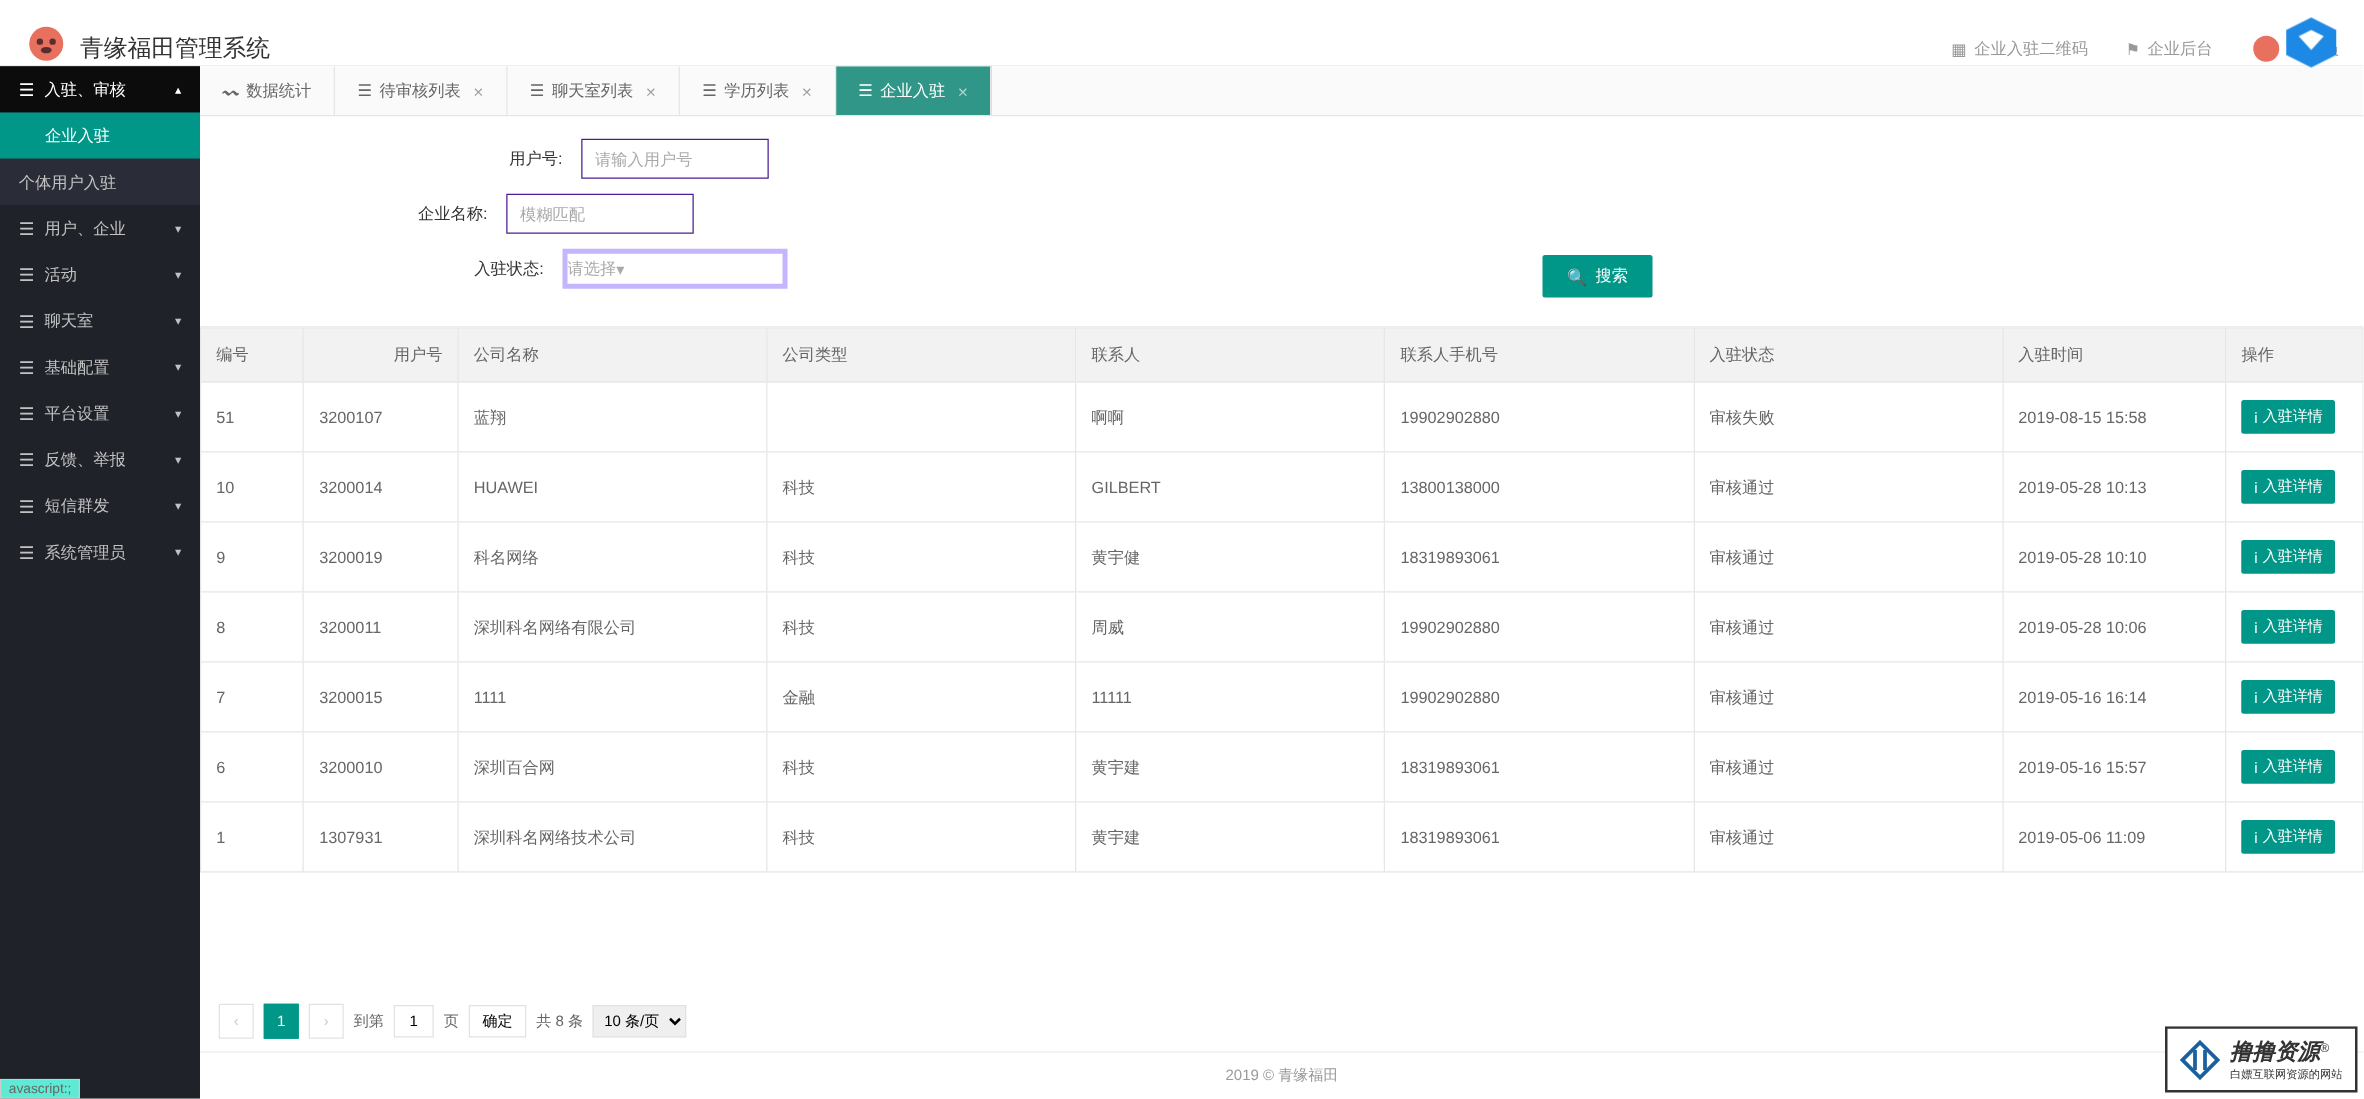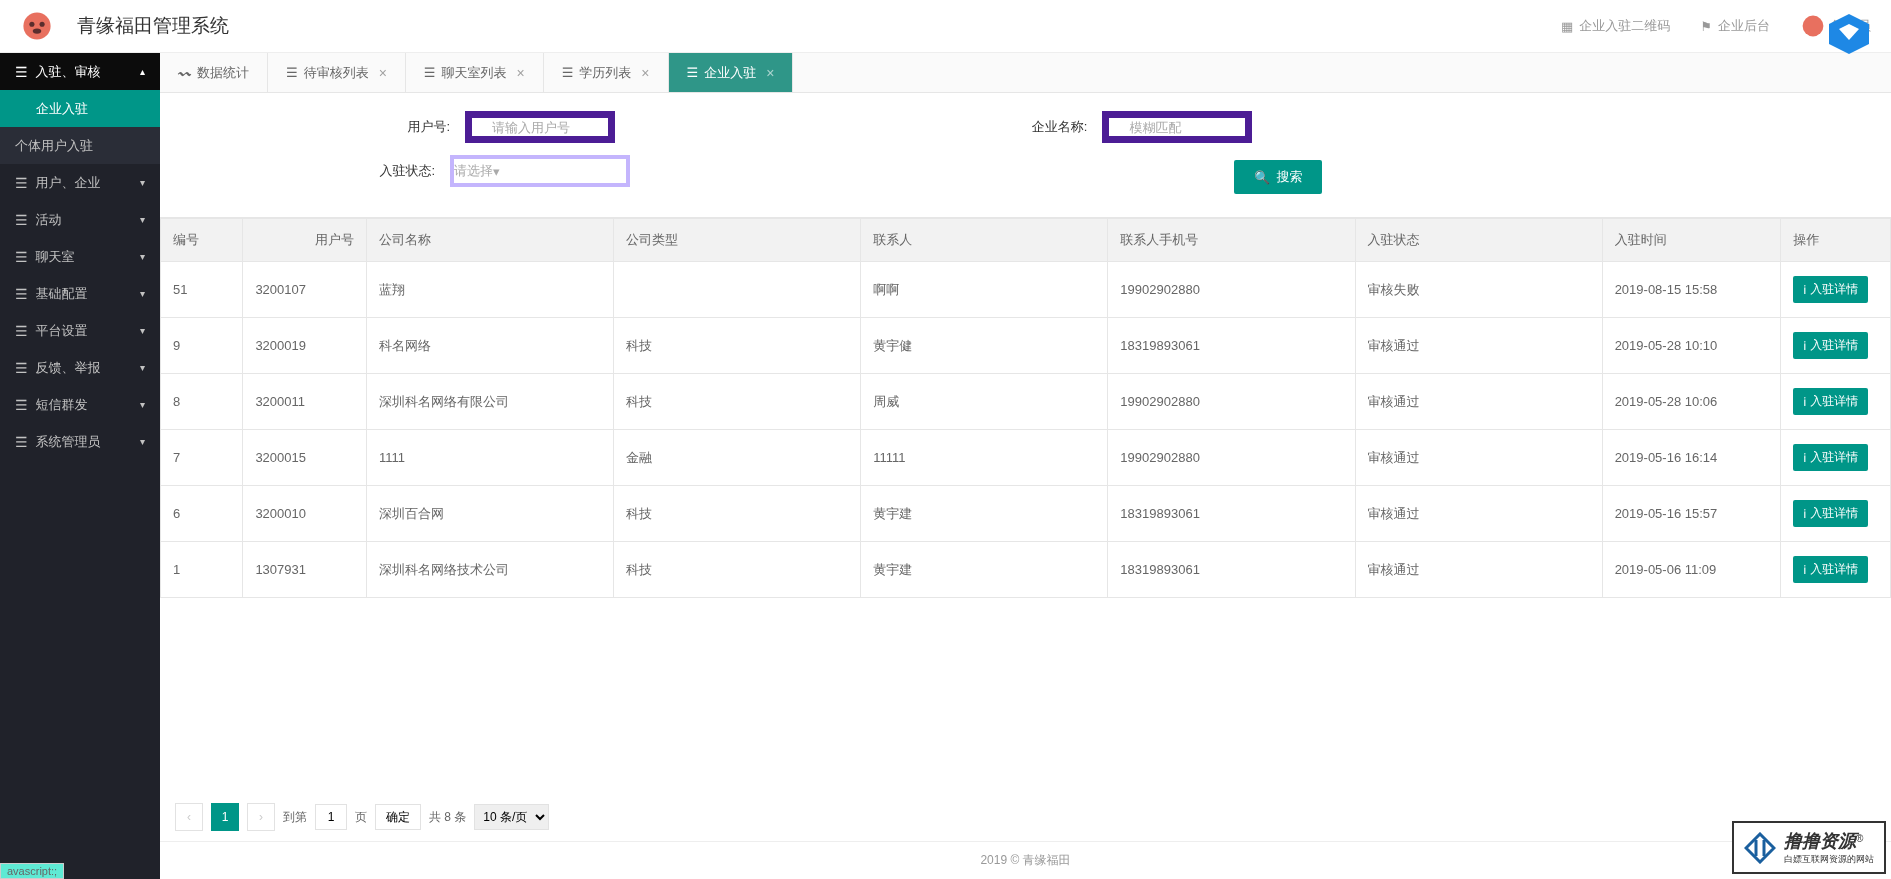--- a/index.html
+++ b/index.html
@@ -1,19 +1,19 @@
 <!DOCTYPE html>
 <html><head>
 <meta charset="utf-8">
 <style>
 * { margin: 0; padding: 0; box-sizing: border-box; }
 body { font-family: "Microsoft YaHei", Arial, sans-serif; font-size: 13px; color: #333; background: #fff; }
 
 
-.header { height: 53px; display: flex; align-items: center; border-bottom: 1px solid #eee; padding: 0 20px; gap: 13px; }
+.header { height: 53px; display: flex; align-items: flex-end; border-bottom: 1px solid #eee; padding: 0 20px; }
 .header-logo { width: 34px; height: 34px; margin-right: 10px; }
 .header-title { font-size: 19px; color: #333; flex: 1; }
 .header-right { display: flex; align-items: center; gap: 30px; color: #999; font-size: 13px; }
 .header-right-item { display: flex; align-items: center; gap: 6px; cursor: pointer; }
 .header-avatar { width: 26px; height: 26px; }
 .header-badge { position: absolute; top: 10px; right: 15px; width: 48px; height: 48px; }
 
 
 .layout { display: flex; height: calc(100vh - 53px); }
 
@@ -33,21 +33,21 @@
 .tab.active { background: #2F9688; color: #fff; }
 .tab .tab-close { font-size: 14px; opacity: 0.6; margin-left: 4px; }
 .tab.active .tab-close { color: #fff; }
 .tab .tab-icon { font-size: 13px; }
 
 
 .search-form { padding: 18px 0; display: flex; flex-wrap: wrap; align-items: center; gap: 0; }
 .form-group { display: flex; align-items: center; margin-right: 40px; margin-bottom: 12px; }
 .form-label { width: 120px; text-align: right; margin-right: 15px; font-size: 13px; color: #333; }
 .form-label.short { width: 60px; }
-.form-input { width: 150px; height: 32px; border: 7px solid #4c1d95; padding: 0 20px; font-size: 13px; outline: none; }
+.form-input { width: 150px; height: 32px; border: 1px solid #4c1d95; padding: 0 10px; font-size: 13px; outline: none; }
 .form-input::placeholder { color: #aaa; }
 .form-select-wrap { width: 180px; height: 32px; border: 4px solid #c4b5fd; padding: 0 0; display: flex; align-items: center; justify-content: flex-start; color: #aaa; cursor: pointer; }
 .btn-search { display: inline-flex; align-items: center; gap: 6px; background: #009688; color: #fff; border: none; height: 34px; padding: 0 20px; border-radius: 2px; font-size: 13px; cursor: pointer; margin-left: 300px; }
 
 
 .table-wrap { flex: 1; overflow: auto; border-top: 1px solid #e6e6e6; }
 table { width: 100%; border-collapse: collapse; }
 th { background: #f2f2f2; text-align: left; padding: 12px 12px; font-weight: normal; font-size: 13px; color: #666; border: 1px solid #e6e6e6; }
 td { padding: 14px 12px; border: 1px solid #e6e6e6; font-size: 13px; color: #666; }
 .btn-detail { background: #009688; color: #fff; border: none; padding: 5px 10px; border-radius: 2px; font-size: 12px; cursor: pointer; display: inline-flex; align-items: center; gap: 4px; }
@@ -67,21 +67,21 @@
 
 .status-bar { position: fixed; bottom: 0; left: 0; background: #5eead4; border: 1px solid #ccc; padding: 1px 6px; font-size: 11px; color: #666; }
 
 
 .watermark { position: fixed; bottom: 5px; right: 5px; background: #fff; border: 2px solid #333; padding: 6px 10px; display: flex; align-items: center; gap: 8px; }
 .watermark-text { display: flex; flex-direction: column; }
 .watermark-main { font-size: 18px; font-weight: bold; font-style: italic; }
 .watermark-sub { font-size: 9px; }
 .watermark-r { font-size: 10px; vertical-align: super; }
 
-.row1 { display:flex; width: 100%; padding: 0 40px 0 170px;}
+.row1 { display:flex; width: 100%; padding: 0 40px 0 170px; flex-direction: column;}
 .row2 { display:flex; align-items:center; width: 100%; padding: 0 40px 0 155px;}
 </style>
 </head>
 <body>
 
 <div class="header">
   <svg class="header-logo" viewBox="0 0 40 40">
       <circle cx="20" cy="20" r="16" fill="#E8705F"></circle>
       <circle cx="14" cy="18" r="3" fill="#5a2d2d"></circle>
       <circle cx="26" cy="18" r="3" fill="#5a2d2d"></circle>
@@ -245,20 +245,34 @@
               <td>啊啊</td>
               <td>19902902880</td>
               <td>审核失败</td>
               <td>2019-08-15 15:58</td>
               <td><button class="btn-detail">
                   <span>ℹ</span>
                   <span>入驻详情</span>
                 </button></td>
             </tr>
             <tr>
+              <td>10</td>
+              <td>3200014</td>
+              <td>HUAWEI</td>
+              <td>科技</td>
+              <td>GILBERT</td>
+              <td>13800138000</td>
+              <td>审核通过</td>
+              <td>2019-05-28 10:13</td>
+              <td><button class="btn-detail">
+                  <span>ℹ</span>
+                  <span>入驻详情</span>
+                </button></td>
+            </tr>
+            <tr>
               <td>9</td>
               <td>3200019</td>
               <td>科名网络</td>
               <td>科技</td>
               <td>黄宇健</td>
               <td>18319893061</td>
               <td>审核通过</td>
               <td>2019-05-28 10:10</td>
               <td><button class="btn-detail">
                   <span>ℹ</span>

